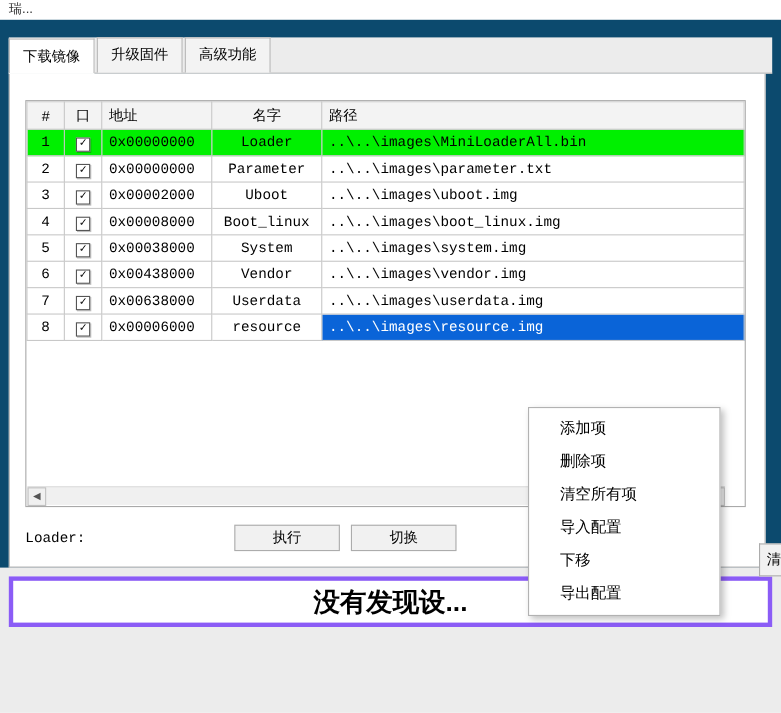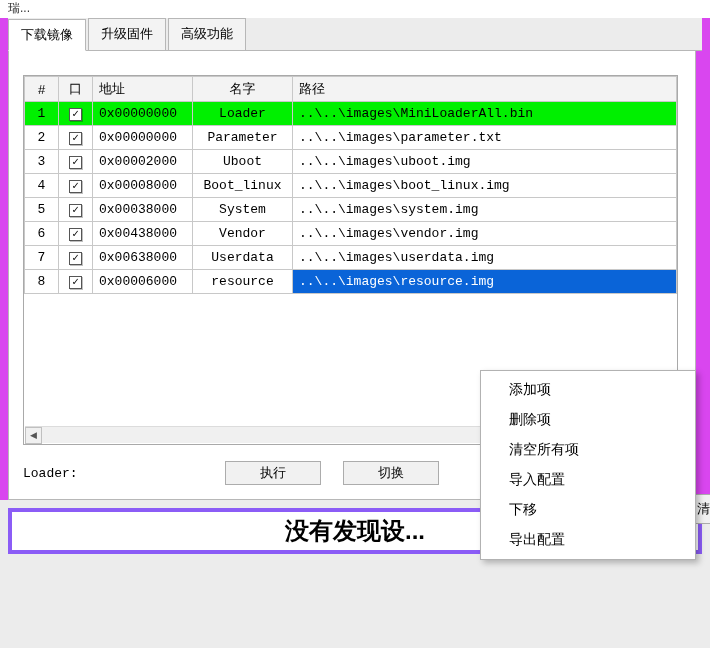--- a/index.html
+++ b/index.html
@@ -15,22 +15,22 @@
   }
   .titlebar {
     height: 18px;
     background: #fff;
     padding: 0 8px;
     font-size: 12px;
     color: #333;
     overflow: hidden;
   }
   .outer {
-    padding: 0 8px 0 8px;
-    background: #d946ef;
+    padding: 16px 8px 0 8px;
+    background: #0c4a6e;
   }
   .tab-strip {
     display: flex;
     background: #ececec;
     border-bottom: 1px solid #b7b7b7;
   }
   .tab {
     padding: 6px 12px;
     border: 1px solid #b7b7b7;
     border-bottom: none;
@@ -112,21 +112,21 @@
     text-align: center;
     line-height: 15px;
     color: #555;
   }
   .scroll-btn.left { left: 0; }
   .scroll-btn.right { right: 0; }
   .bottom-row {
     display: flex;
     align-items: center;
     margin-top: 16px;
-    gap: 22px;
+    gap: 10px;
     font-family: "Consolas","Courier New",monospace;
   }
   .btn {
     width: 96px;
     height: 24px;
     background: #f1f1f1;
     border: 1px solid #acacac;
     cursor: pointer;
     font-size: 13px;
     font-family: "SimSun","宋体",sans-serif;
@@ -142,21 +142,21 @@
     justify-content: center;
     font-family: "SimSun","宋体",sans-serif;
     font-size: 24px;
     font-weight: bold;
     overflow: hidden;
   }
   .context-menu {
     position: absolute;
     left: 480px;
     top: 370px;
-    width: 216px;
+    width: 175px;
     background: #fff;
     border: 1px solid #b2b2b2;
     box-shadow: 3px 3px 6px rgba(0,0,0,0.25);
     padding: 4px 0;
     font-family: "SimSun","宋体",sans-serif;
     font-size: 14px;
     z-index: 100;
   }
   .context-menu .mi {
     padding: 6px 28px;

